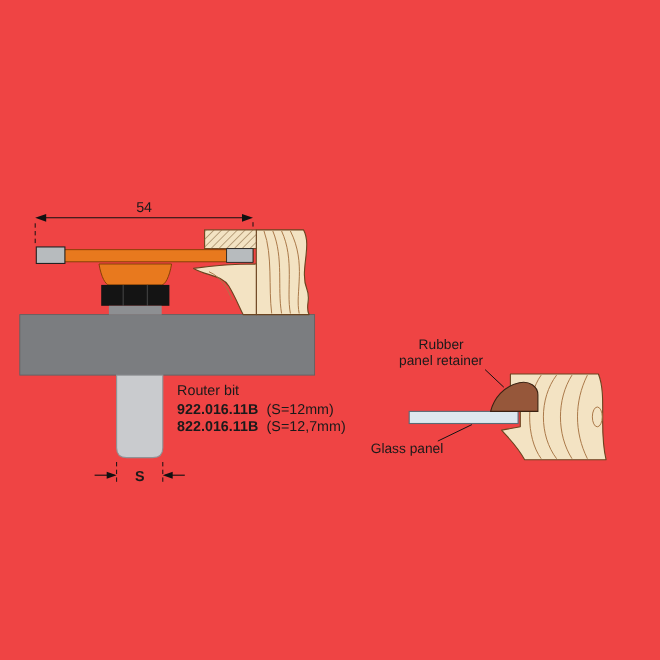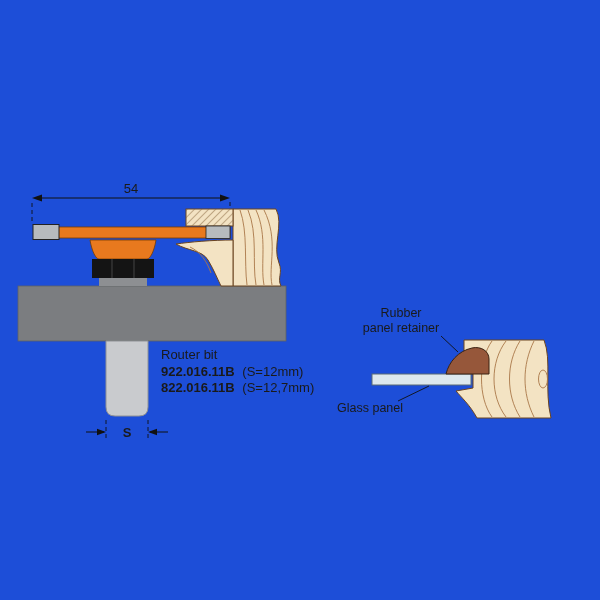--- a/index.html
+++ b/index.html
@@ -1,16 +1,16 @@
 <!DOCTYPE html>
 <html><head>
 <meta charset="utf-8">
 <style>
   html,body{margin:0;padding:0;background:#ffffff;}
-  .page{position:relative;width:600px;height:600px;background:#1d4ed8;overflow:hidden;
+  .page{position:relative;width:600px;height:600px;background:#ef4444;overflow:hidden;
         font-family:"Liberation Sans", sans-serif;}
   svg text{font-family:"Liberation Sans", sans-serif;fill:#1a1a1a;}
   .dim-text{font-size:13px;}
   .dim-text-bold{font-size:13px;font-weight:bold;}
   .caption-text{font-size:13px;}
   .caption-bold{font-weight:bold;}
   .label-text{font-size:12.5px;}
 </style>
 </head>
 <body>

